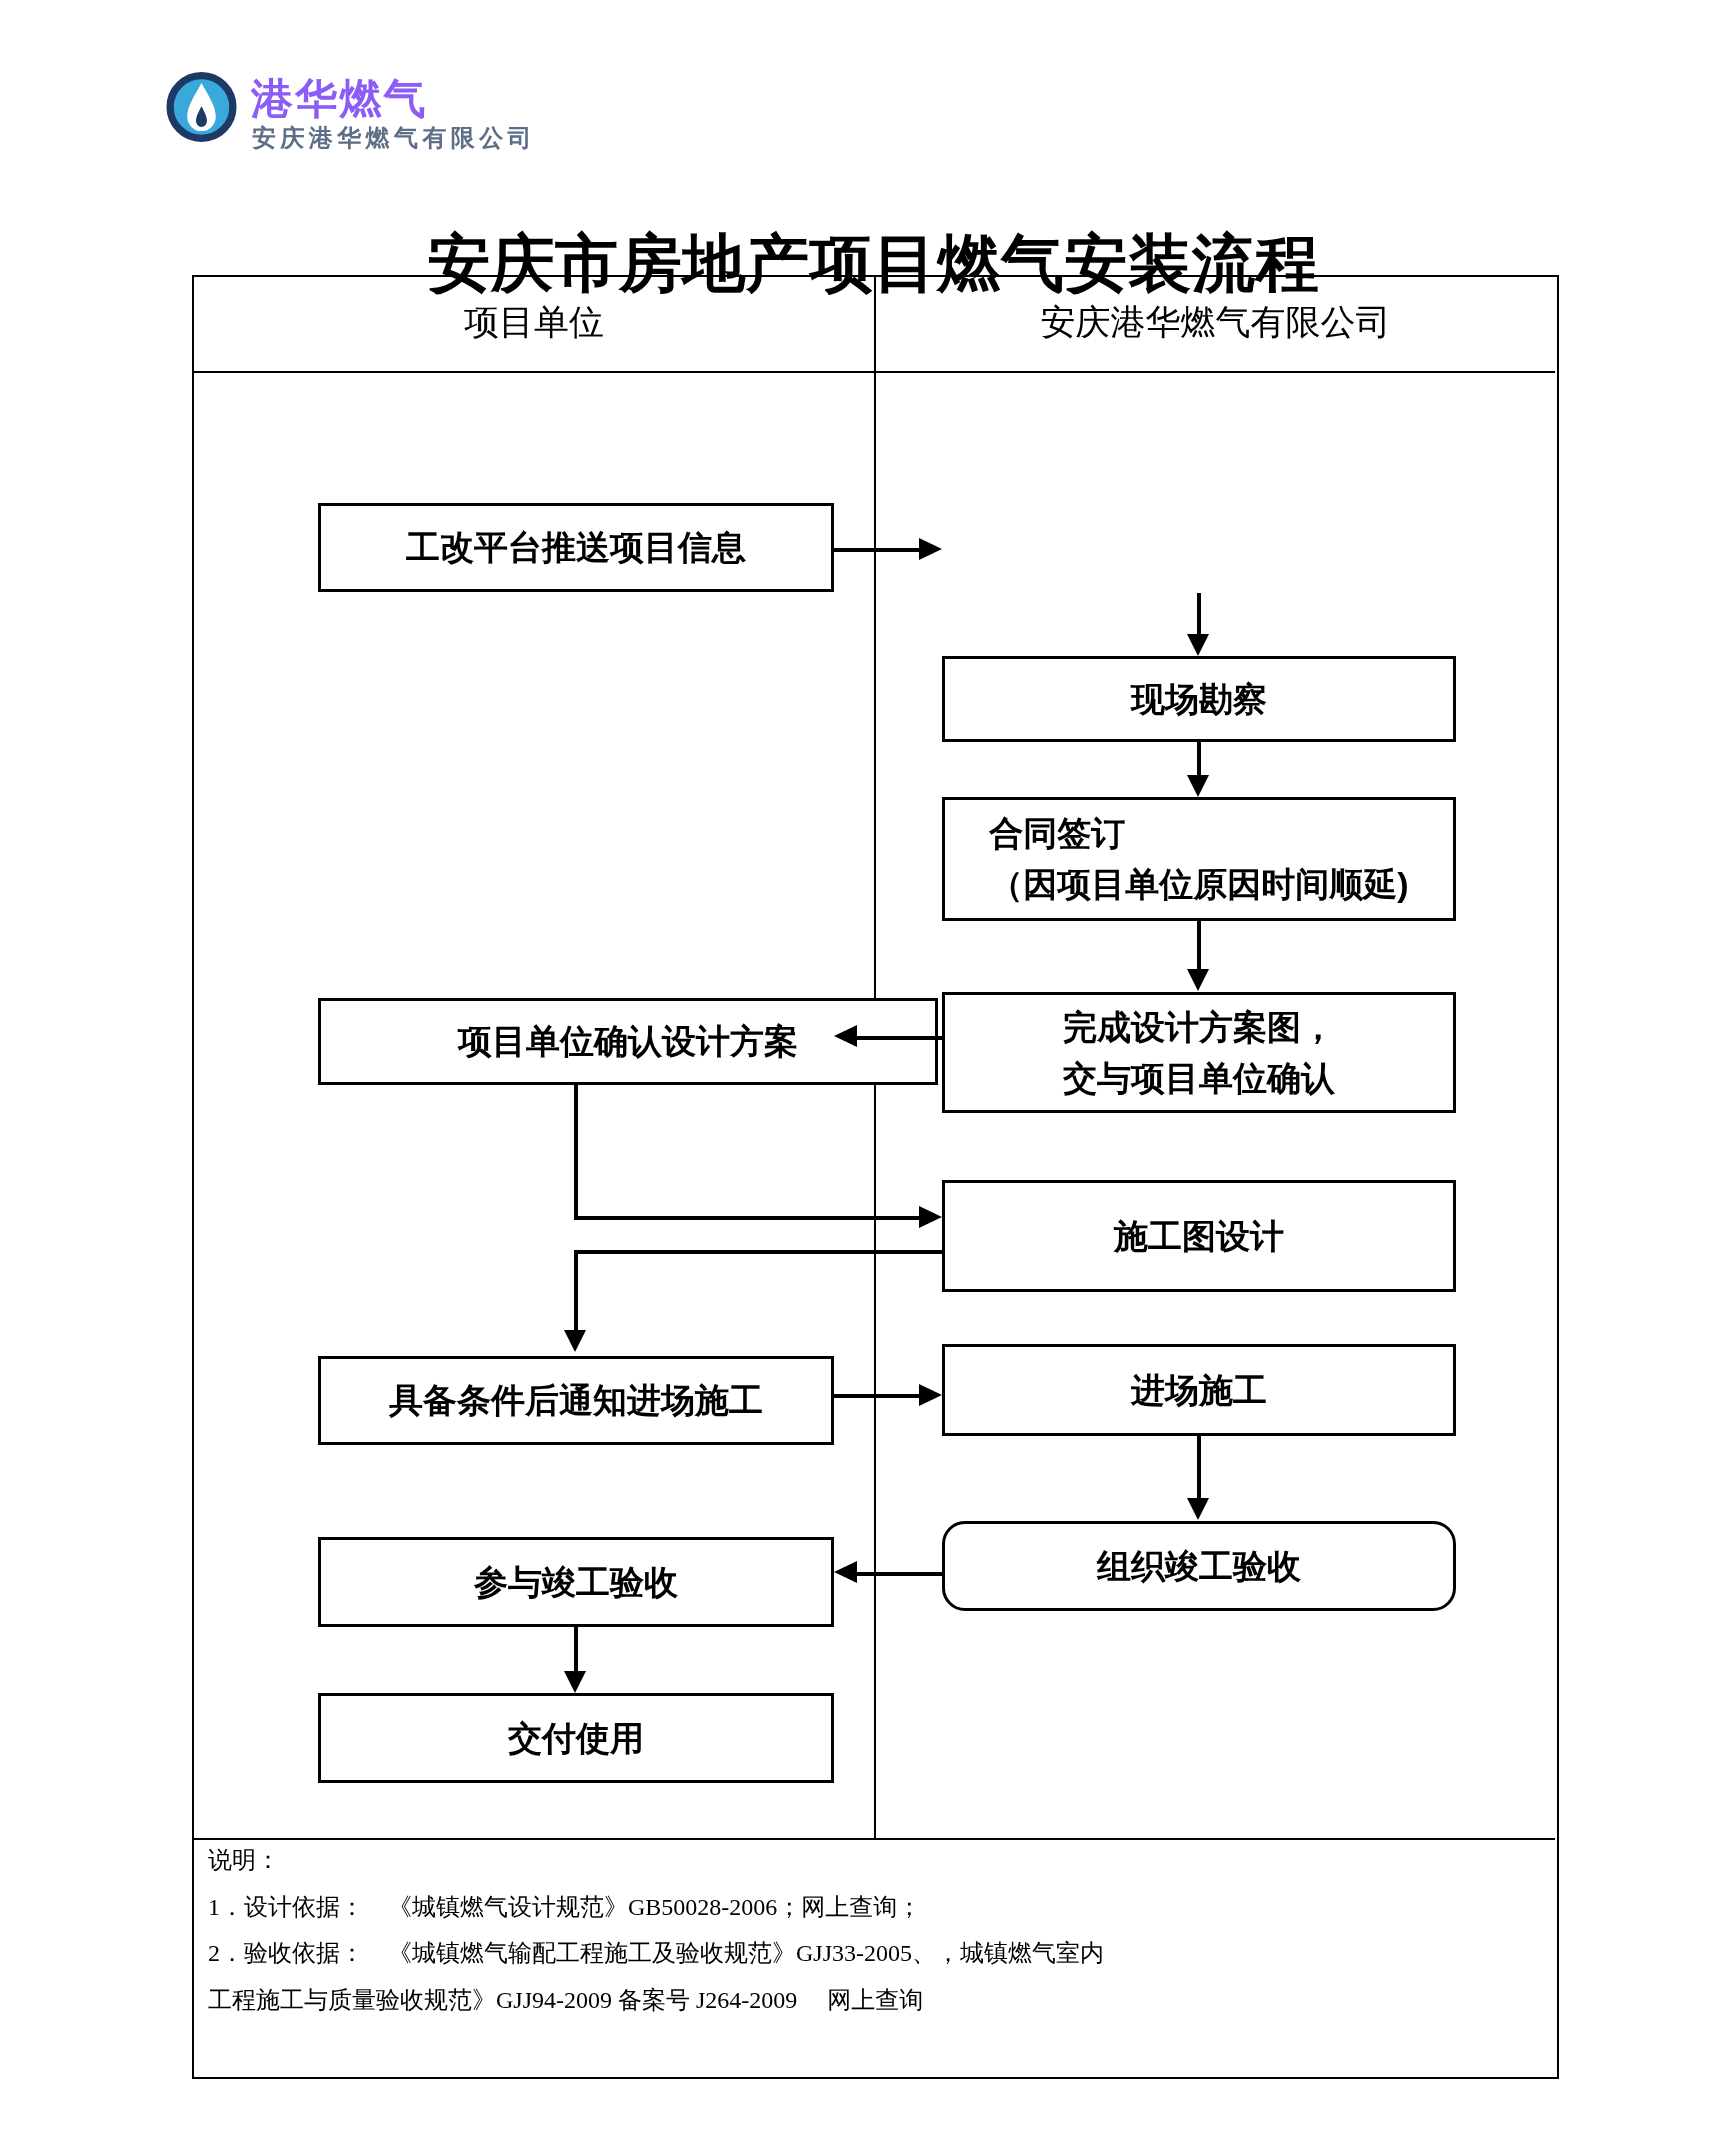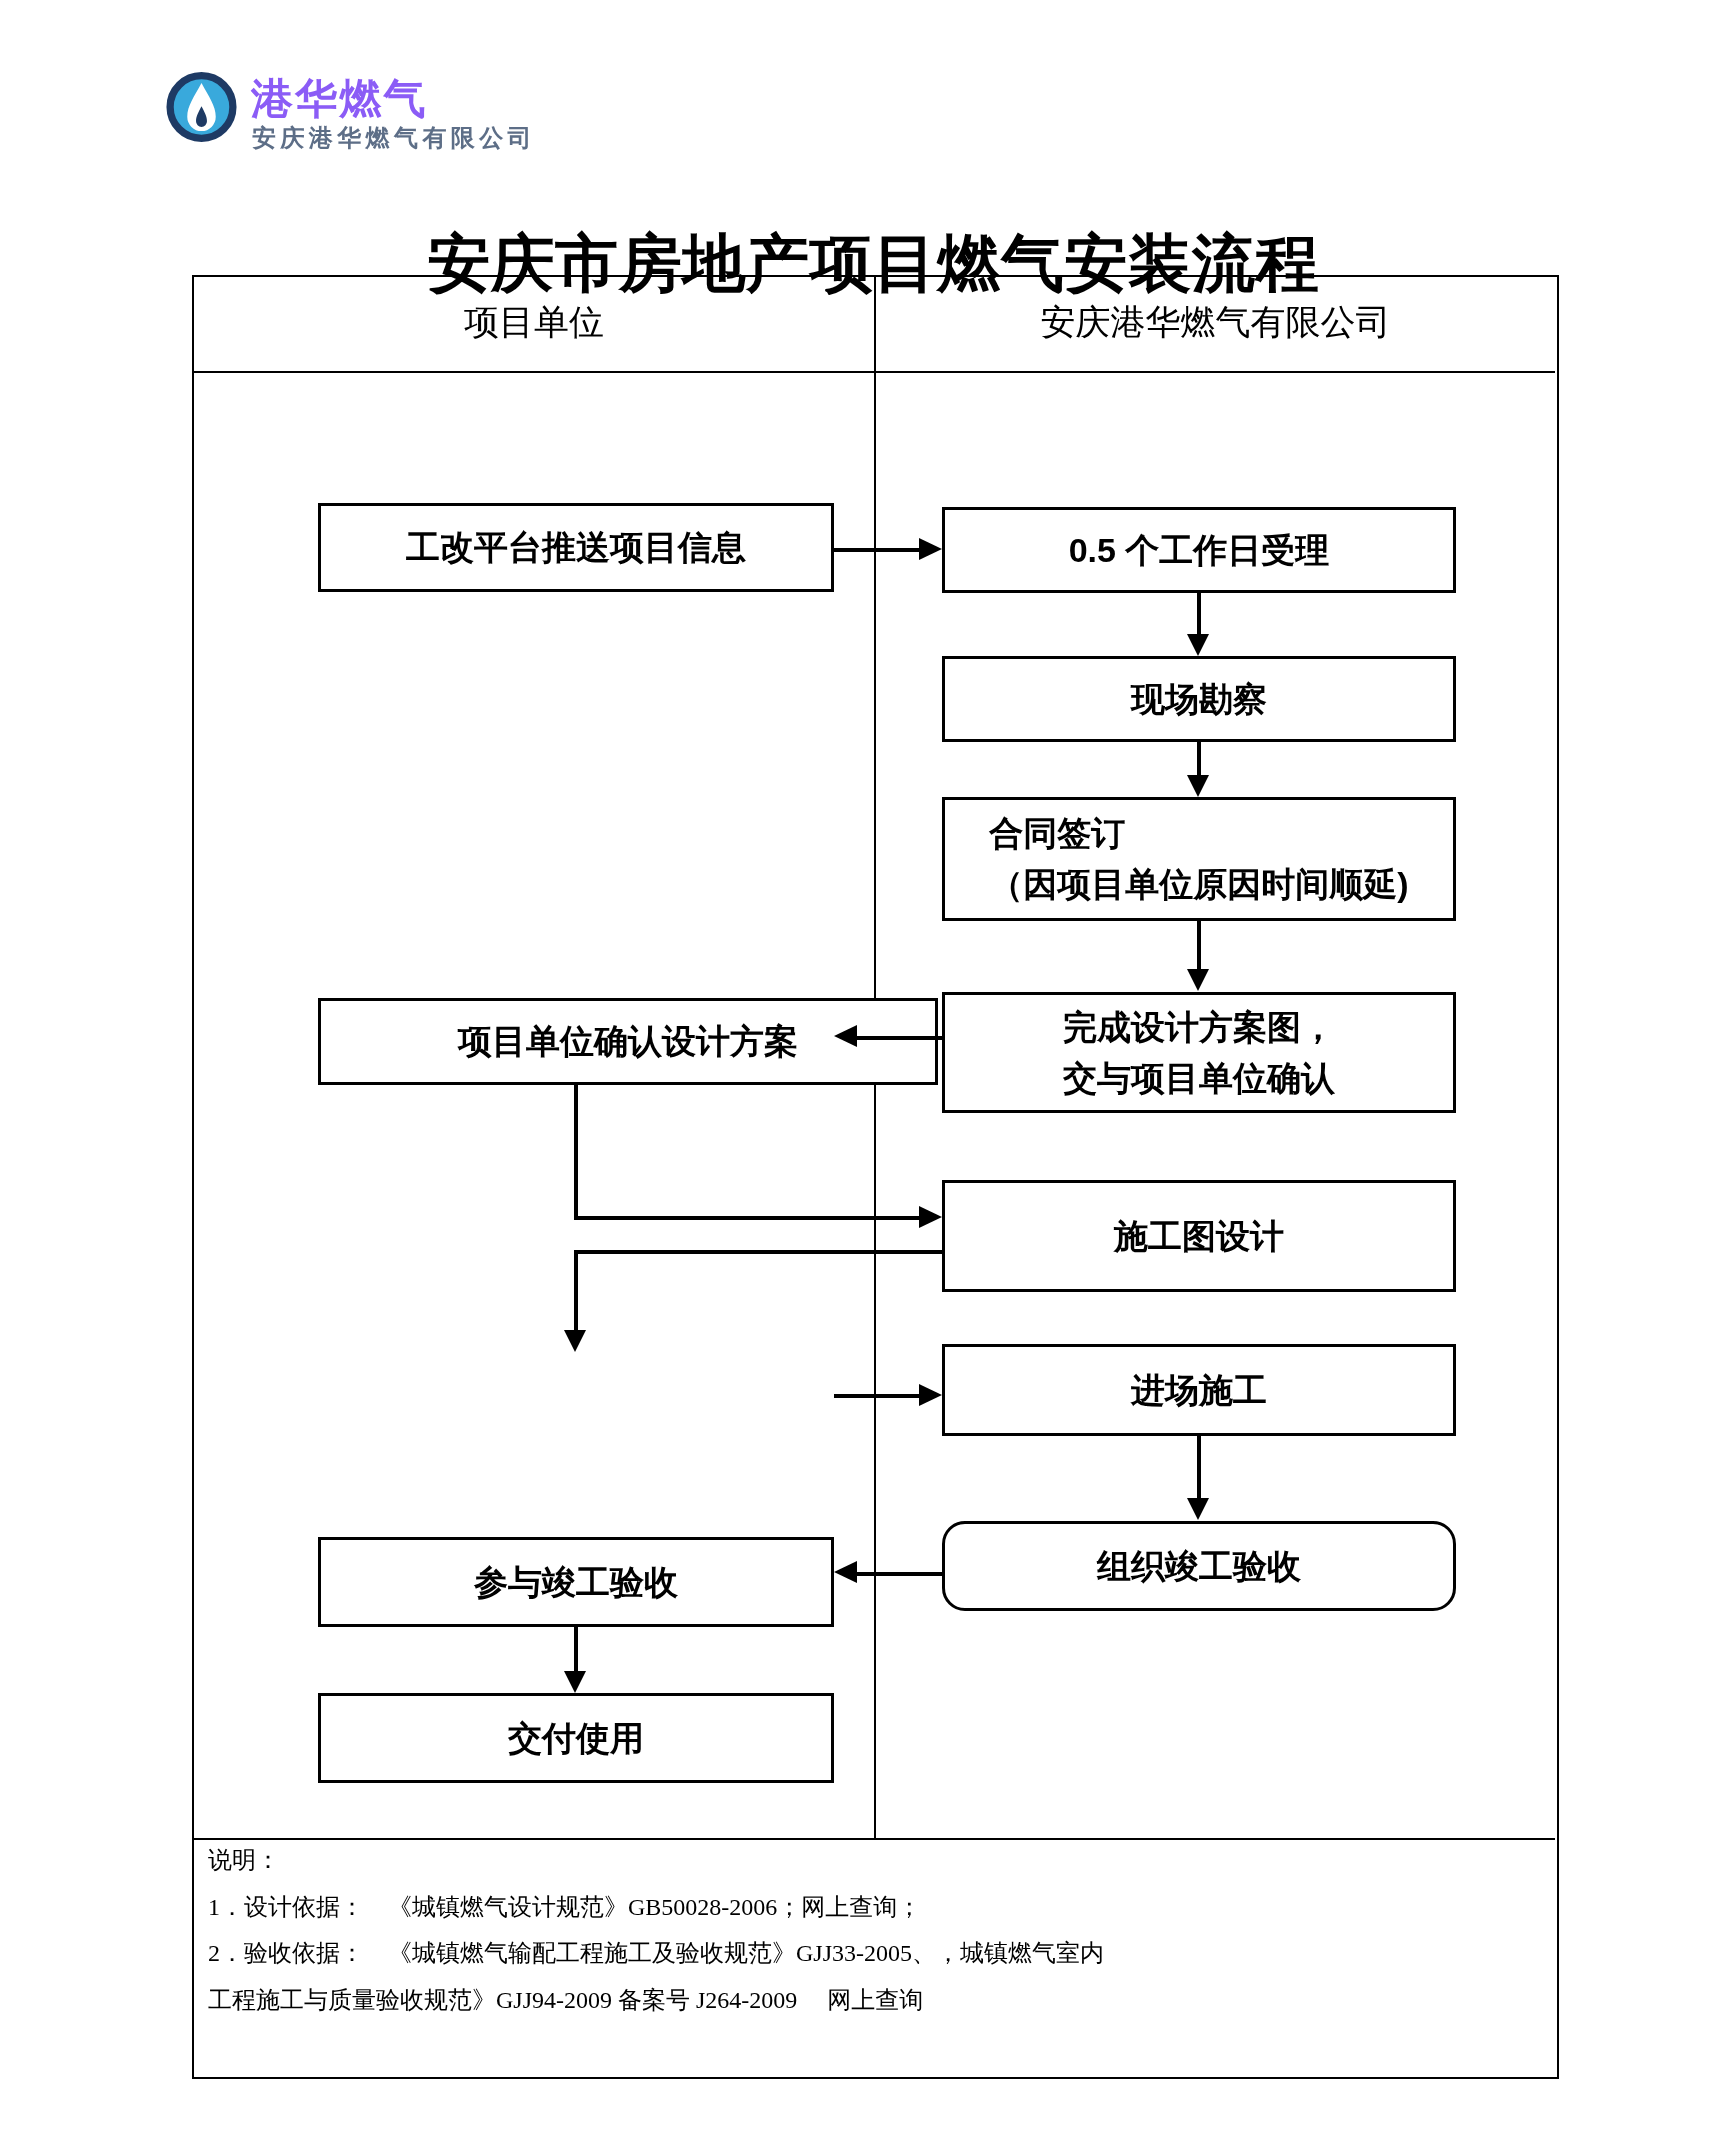--- a/index.html
+++ b/index.html
@@ -51,28 +51,28 @@
 
   <div class="frame"></div>
   <div class="line abs" style="left:192px;top:371px;width:1363px;height:2.2px;"></div>
   <div class="line abs" style="left:874px;top:275px;width:2.2px;height:1565px;"></div>
   <div class="line abs" style="left:192px;top:1838px;width:1363px;height:2.2px;"></div>
 
   <div class="cell-header" style="left:194px;width:680px;">项目单位</div>
   <div class="cell-header" style="left:876px;width:679px;">安庆港华燃气有限公司</div>
 
   <div class="box" style="left:318px;top:503px;width:516px;height:89px;">工改平台推送项目信息</div>
-  <div class="box" style="left:942px;top:507px;width:514px;height:86px;">0.5 个工作日受理</div>
   <div class="box" style="left:942px;top:656px;width:514px;height:86px;">现场勘察</div>
   <div class="box" style="left:942px;top:797px;width:514px;height:124px;">合同签订
 （因项目单位原因时间顺延)</div>
   <div class="box" style="left:942px;top:992px;width:514px;height:121px;">完成设计方案图，
 交与项目单位确认</div>
   <div class="box" style="left:318px;top:998px;width:620px;height:87px;">项目单位确认设计方案</div>
   <div class="box" style="left:942px;top:1180px;width:514px;height:112px;">施工图设计</div>
+  <div class="box" style="left:318px;top:1356px;width:516px;height:89px;">具备条件后通知进场施工</div>
   <div class="box" style="left:942px;top:1344px;width:514px;height:92px;">进场施工</div>
   <div class="box" style="left:942px;top:1521px;width:514px;height:90px;border-radius:23px;">组织竣工验收</div>
   <div class="box" style="left:318px;top:1537px;width:516px;height:90px;">参与竣工验收</div>
   <div class="box" style="left:318px;top:1693px;width:516px;height:90px;">交付使用</div>
 
   <div class="line abs" style="left:834px;top:548px;width:87px;height:3.6px;"></div>
   <div class="head-right" style="left:919px;top:538px;"></div>
 
   <div class="line abs" style="left:1197px;top:593px;width:3.6px;height:42px;"></div>
   <div class="head-down" style="left:1187px;top:634px;"></div>

